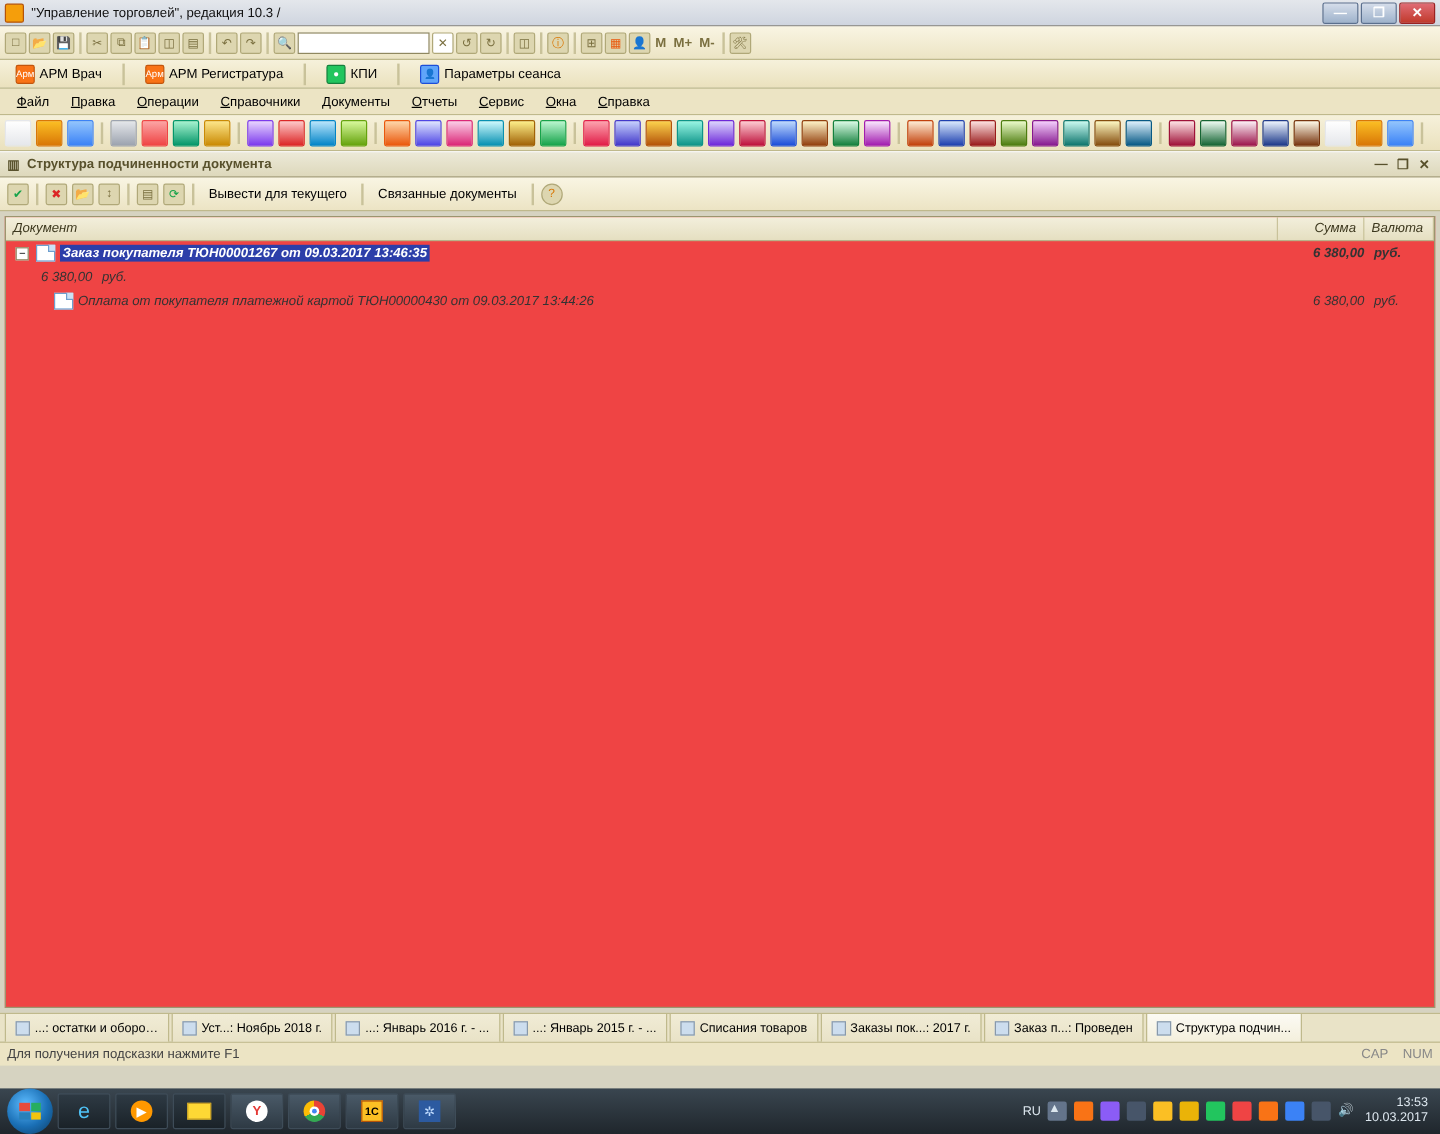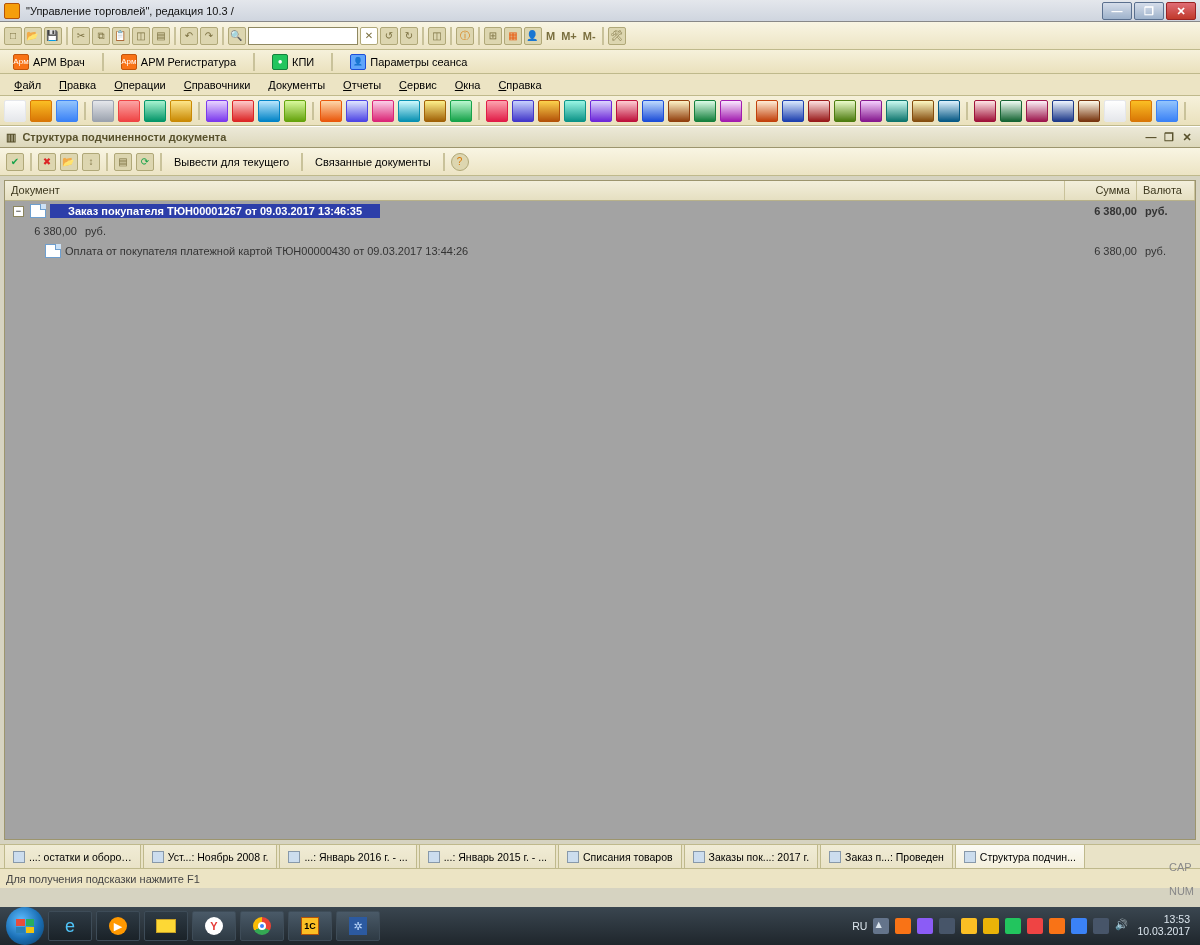--- a/index.html
+++ b/index.html
@@ -20,39 +20,39 @@
 .menubar { height:22px; background:#ece4c4; border-bottom:1px solid #bfb98c; display:flex; align-items:center; padding:0 6px; gap:2px; }
 .menuitem { padding:3px 8px; text-decoration:underline dotted transparent; }
 .menuitem u{text-decoration:underline;}
 .bigtoolbar { height:30px; background:linear-gradient(#f6f1db,#eae1bd); border-bottom:1px solid #bfb98c; display:flex; align-items:center; padding:2px 4px; gap:4px; overflow:hidden; }
 .bigtoolbar .bicon{ width:22px;height:22px;border:1px solid #b0a878;border-radius:2px;display:flex;align-items:center;justify-content:center;font-size:11px; }
 .docheader { height:22px; background:linear-gradient(#ece9d8,#ddd8bb); border-top:1px solid #fff; border-bottom:1px solid #9c956e; display:flex; align-items:center; padding:0 6px; font-weight:bold; color:#58512c; }
 .docheader .hicons{margin-left:auto;display:flex;gap:4px;}
 .docheader .hicons span{width:14px;height:14px;display:flex;align-items:center;justify-content:center;color:#58512c;font-weight:bold;cursor:default;}
 .doctoolbar { height:28px; background:linear-gradient(#f9f5e3,#ece4c4); border-bottom:1px solid #bfb98c; display:flex; align-items:center; padding:2px 6px; gap:4px; }
 .doctoolbar .txt { padding:2px 6px; }
-.content { background:#a3a3a3; border:1px solid #9c956e; margin:4px; height:660px; display:flex; flex-direction:column; }
+.content { background:#ef4444; border:1px solid #9c956e; margin:4px; height:660px; display:flex; flex-direction:column;font-style:italic; }
 .gridhead { display:flex; background:linear-gradient(#f3efdc,#e5dfc1); border-bottom:1px solid #b8b189; height:20px; }
 .gridhead .col { padding:3px 6px; border-right:1px solid #c9c29a; color:#3d381e; }
 .c-doc{flex:1;} .c-sum{width:72px;text-align:right;} .c-cur{width:58px;}
 .gridbody { flex:1; overflow:auto; }
 .row { display:flex; height:20px; align-items:center; padding-left:6px; color:#333; }
 .row .cell { padding:0 2px; display:flex; align-items:center; gap:4px; }
 .row .c-sum{width:72px;justify-content:flex-end;padding-right:6px;} .row .c-cur{width:52px;}
 .row.selected { font-weight:bold; }
-.row.selected .hl { background:#2c3ea9; color:#fff; padding:1px 18px; }
+.row.selected .hl { background:#2c3ea9; color:#fff; padding:1px 2px; }
 .treetoggle{width:11px;height:11px;border:1px solid #8c855e;background:#fff;display:flex;align-items:center;justify-content:center;font-size:9px;line-height:9px;color:#555;margin-right:2px;}
 .docicon{width:16px;height:14px;background:#fff;border:1px solid #6e9fcf;position:relative;}
 .docicon:before{content:"";position:absolute;right:-1px;top:-1px;width:5px;height:5px;background:#cce1f5;border-left:1px solid #6e9fcf;border-bottom:1px solid #6e9fcf;}
 .row .indent{width:28px;}
 .mdi-tabs { height:24px; background:#e9e3c7; border-top:1px solid #bfb98c; display:flex; align-items:center; padding:0 4px; gap:2px; overflow:hidden;}
 .mdi-tab{display:flex;align-items:center;gap:4px;padding:16px 8px;background:linear-gradient(#f4f0dc,#e5dec0);border:1px solid #bfb98c;border-radius:3px;font-size:10.5px;max-width:150px;white-space:nowrap;overflow:hidden;text-overflow:ellipsis;}
 .mdi-tab .ticn{width:12px;height:12px;background:#cde;border:1px solid #89a;flex:0 0 12px;}
 .statusbar { height:20px; background:#ece4c4; border-top:1px solid #bfb98c; display:flex; align-items:center; padding:0 6px; font-size:11px; color:#444;}
-.statusbar .right{margin-left:auto;display:flex;gap:12px;color:#888;flex-direction:column;}
+.statusbar .right{margin-left:auto;display:flex;gap:12px;color:#888;}
 .taskbar { height:38px; background:linear-gradient(#3a4650,#1f262c); display:flex; align-items:center; padding:0 6px; gap:4px; position:absolute; bottom:0; left:0; right:0;}
 .startbtn{width:38px;height:38px;border-radius:50%;background:radial-gradient(circle at 40% 35%,#5dbcff,#1a6fb5 55%,#0d3b61);display:flex;align-items:center;justify-content:center;}
 .start-flag{width:18px;height:14px;display:grid;grid-template:repeat(2,1fr)/repeat(2,1fr);gap:1px;}
 .start-flag span:nth-child(1){background:#e74c3c;} .start-flag span:nth-child(2){background:#27ae60;} .start-flag span:nth-child(3){background:#2980b9;} .start-flag span:nth-child(4){background:#f1c40f;}
 .tbtn{width:44px;height:30px;background:linear-gradient(#2e3a44,#1a2228);border:1px solid #3e4c58;border-radius:2px;display:flex;align-items:center;justify-content:center;}
 .tbtn.active{background:linear-gradient(#4a5a68,#2e3a44);}
 .tray{margin-left:auto;display:flex;align-items:center;gap:6px;color:#dce6ee;font-size:10.5px;}
 .tray .ticon{width:16px;height:16px;border-radius:2px;}
 .tray .clock{text-align:right;line-height:1.1;padding-right:4px;}
 </style>
@@ -249,21 +249,21 @@
     </div>
 </div>
 
 <div class="mdi-tabs" id="mditabs">
     <div class="mdi-tab">
       <div class="ticn"></div>
       <span>...: остатки и оборо…</span>
     </div>
     <div class="mdi-tab">
       <div class="ticn"></div>
-      <span>Уст...: Ноябрь 2008 г.</span>
+      <span>Уст...: Ноябрь 2018 г.</span>
     </div>
     <div class="mdi-tab">
       <div class="ticn"></div>
       <span>...: Январь 2016 г. - ...</span>
     </div>
     <div class="mdi-tab">
       <div class="ticn"></div>
       <span>...: Январь 2015 г. - ...</span>
     </div>
     <div class="mdi-tab">

